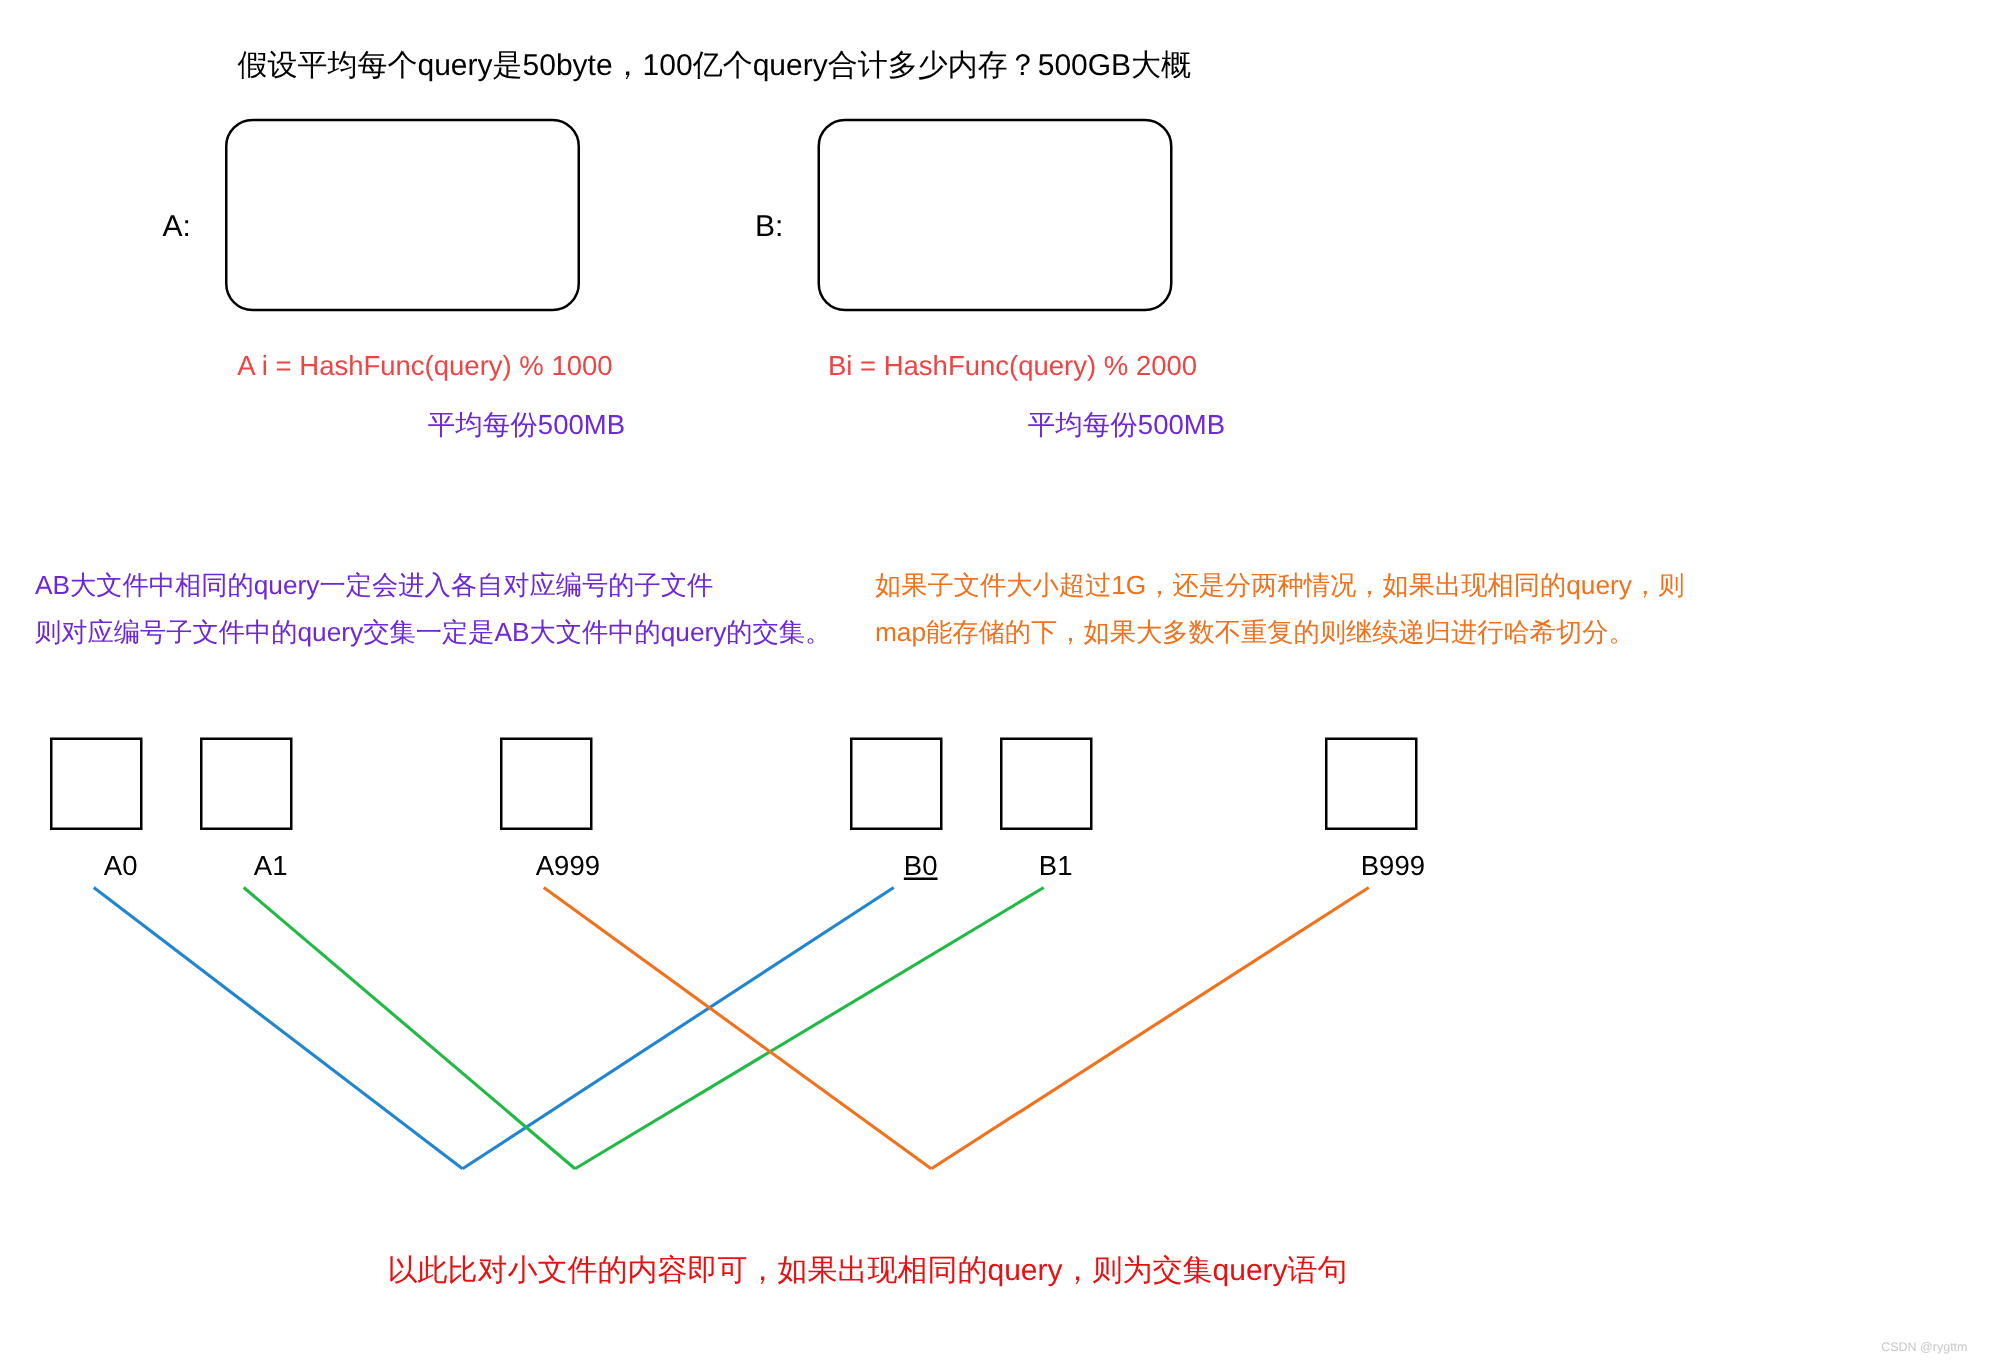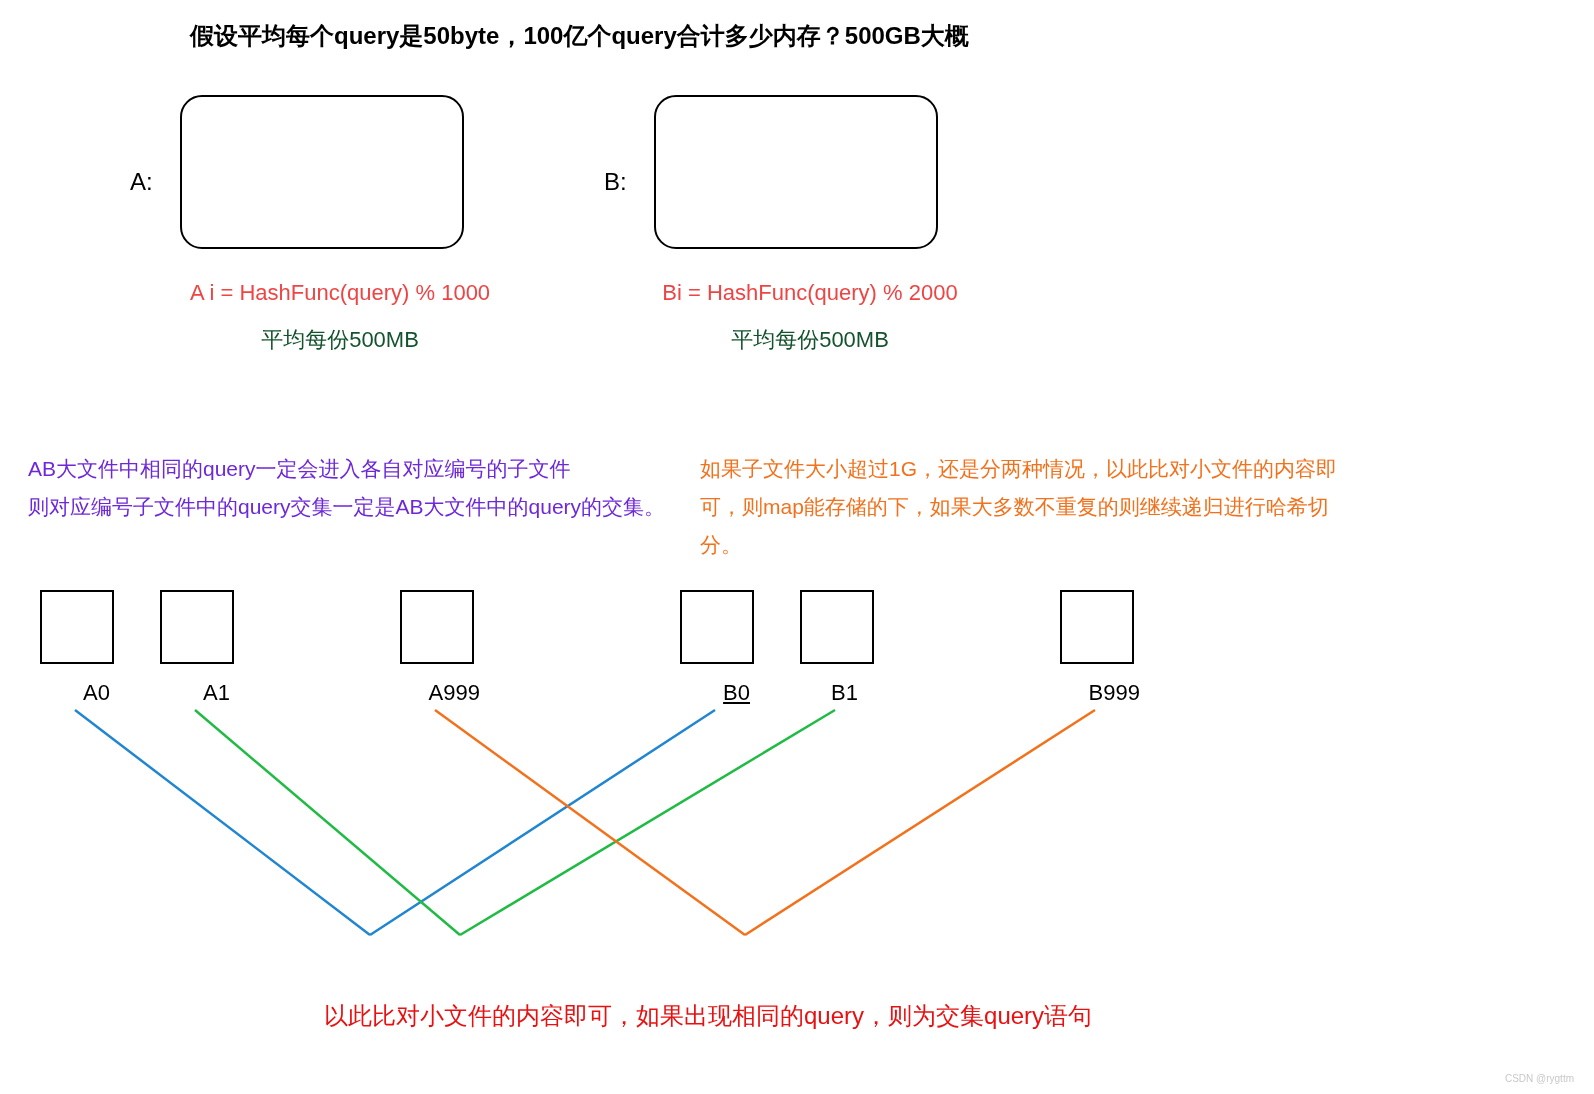--- a/index.html
+++ b/index.html
@@ -18,53 +18,53 @@
   .title-text { font-size: 24px; color: #000; }
   .box-label { font-size: 24px; color: #000; }
   .big-box {
     border: 2px solid #000;
     border-radius: 22px;
     background: #fff;
     width: 280px;
     height: 150px;
   }
   .formula { color: #ef4444; font-size: 22px; text-align: center; }
-  .redtext { color: #14532d; font-size: 22px; text-align: center; }
+  .redtext { color: #6d28d9; font-size: 22px; text-align: right; }
   .purple { color: #6d28d9; font-size: 21px; line-height: 1.8; }
   .orange { color: #f2711c; font-size: 21px; line-height: 1.8; }
   .small-box {
     border: 2px solid #000;
     width: 70px;
     height: 70px;
     background: #fff;
   }
   .small-label { font-size: 22px; color: #000; text-align: right; }
-  .bottom-red { color: #e81010; font-size: 24px; margin-left: 14px; }
+  .bottom-red { color: #e81010; font-size: 24px; }
   .watermark { color: #c8c8c8; font-size: 10px; }
   svg.lines { position: absolute; left: 0; top: 0; pointer-events: none; }
 </style>
 </head>
 <body>
 
-<div class="abs title-text" style="left:190px; top:20px;font-weight:bold;">假设平均每个query是50byte，100亿个query合计多少内存？500GB大概</div>
+<div class="abs title-text" style="left:190px; top:36px;">假设平均每个query是50byte，100亿个query合计多少内存？500GB大概</div>
 
 <div class="abs box-label" style="left:130px; top:168px;">A:</div>
 <div class="abs big-box" style="left:180px; top:95px;"></div>
 <div class="abs formula" style="left:180px; top:280px; width:320px;">A i  = HashFunc(query) % 1000</div>
 <div class="abs redtext" style="left:180px; top:325px; width:320px;">平均每份500MB</div>
 
 <div class="abs box-label" style="left:604px; top:168px;">B:</div>
 <div class="abs big-box" style="left:654px; top:95px;"></div>
 <div class="abs formula" style="left:640px; top:280px; width:340px;">Bi  = HashFunc(query) % 2000</div>
 <div class="abs redtext" style="left:640px; top:325px; width:340px;">平均每份500MB</div>
 
 <div class="abs purple" style="left:28px; top:450px; width:640px; white-space:pre-line;">AB大文件中相同的query一定会进入各自对应编号的子文件
 则对应编号子文件中的query交集一定是AB大文件中的query的交集。</div>
 
-<div class="abs orange" style="left:700px; top:450px; width:650px;">如果子文件大小超过1G，还是分两种情况，以此比对小文件的内容即可，则map能存储的下，如果大多数不重复的则继续递归进行哈希切分。</div>
+<div class="abs orange" style="left:700px; top:450px; width:650px;">如果子文件大小超过1G，还是分两种情况，如果出现相同的query，则map能存储的下，如果大多数不重复的则继续递归进行哈希切分。</div>
 
 <div class="abs small-box" style="left:40px; top:590px;"></div>
 <div class="abs small-label" style="left:40px; top:680px; width:70px;">A0</div>
 
 <div class="abs small-box" style="left:160px; top:590px;"></div>
 <div class="abs small-label" style="left:160px; top:680px; width:70px;">A1</div>
 
 <div class="abs small-box" style="left:400px; top:590px;"></div>
 <div class="abs small-label" style="left:390px; top:680px; width:90px;">A999</div>
 

